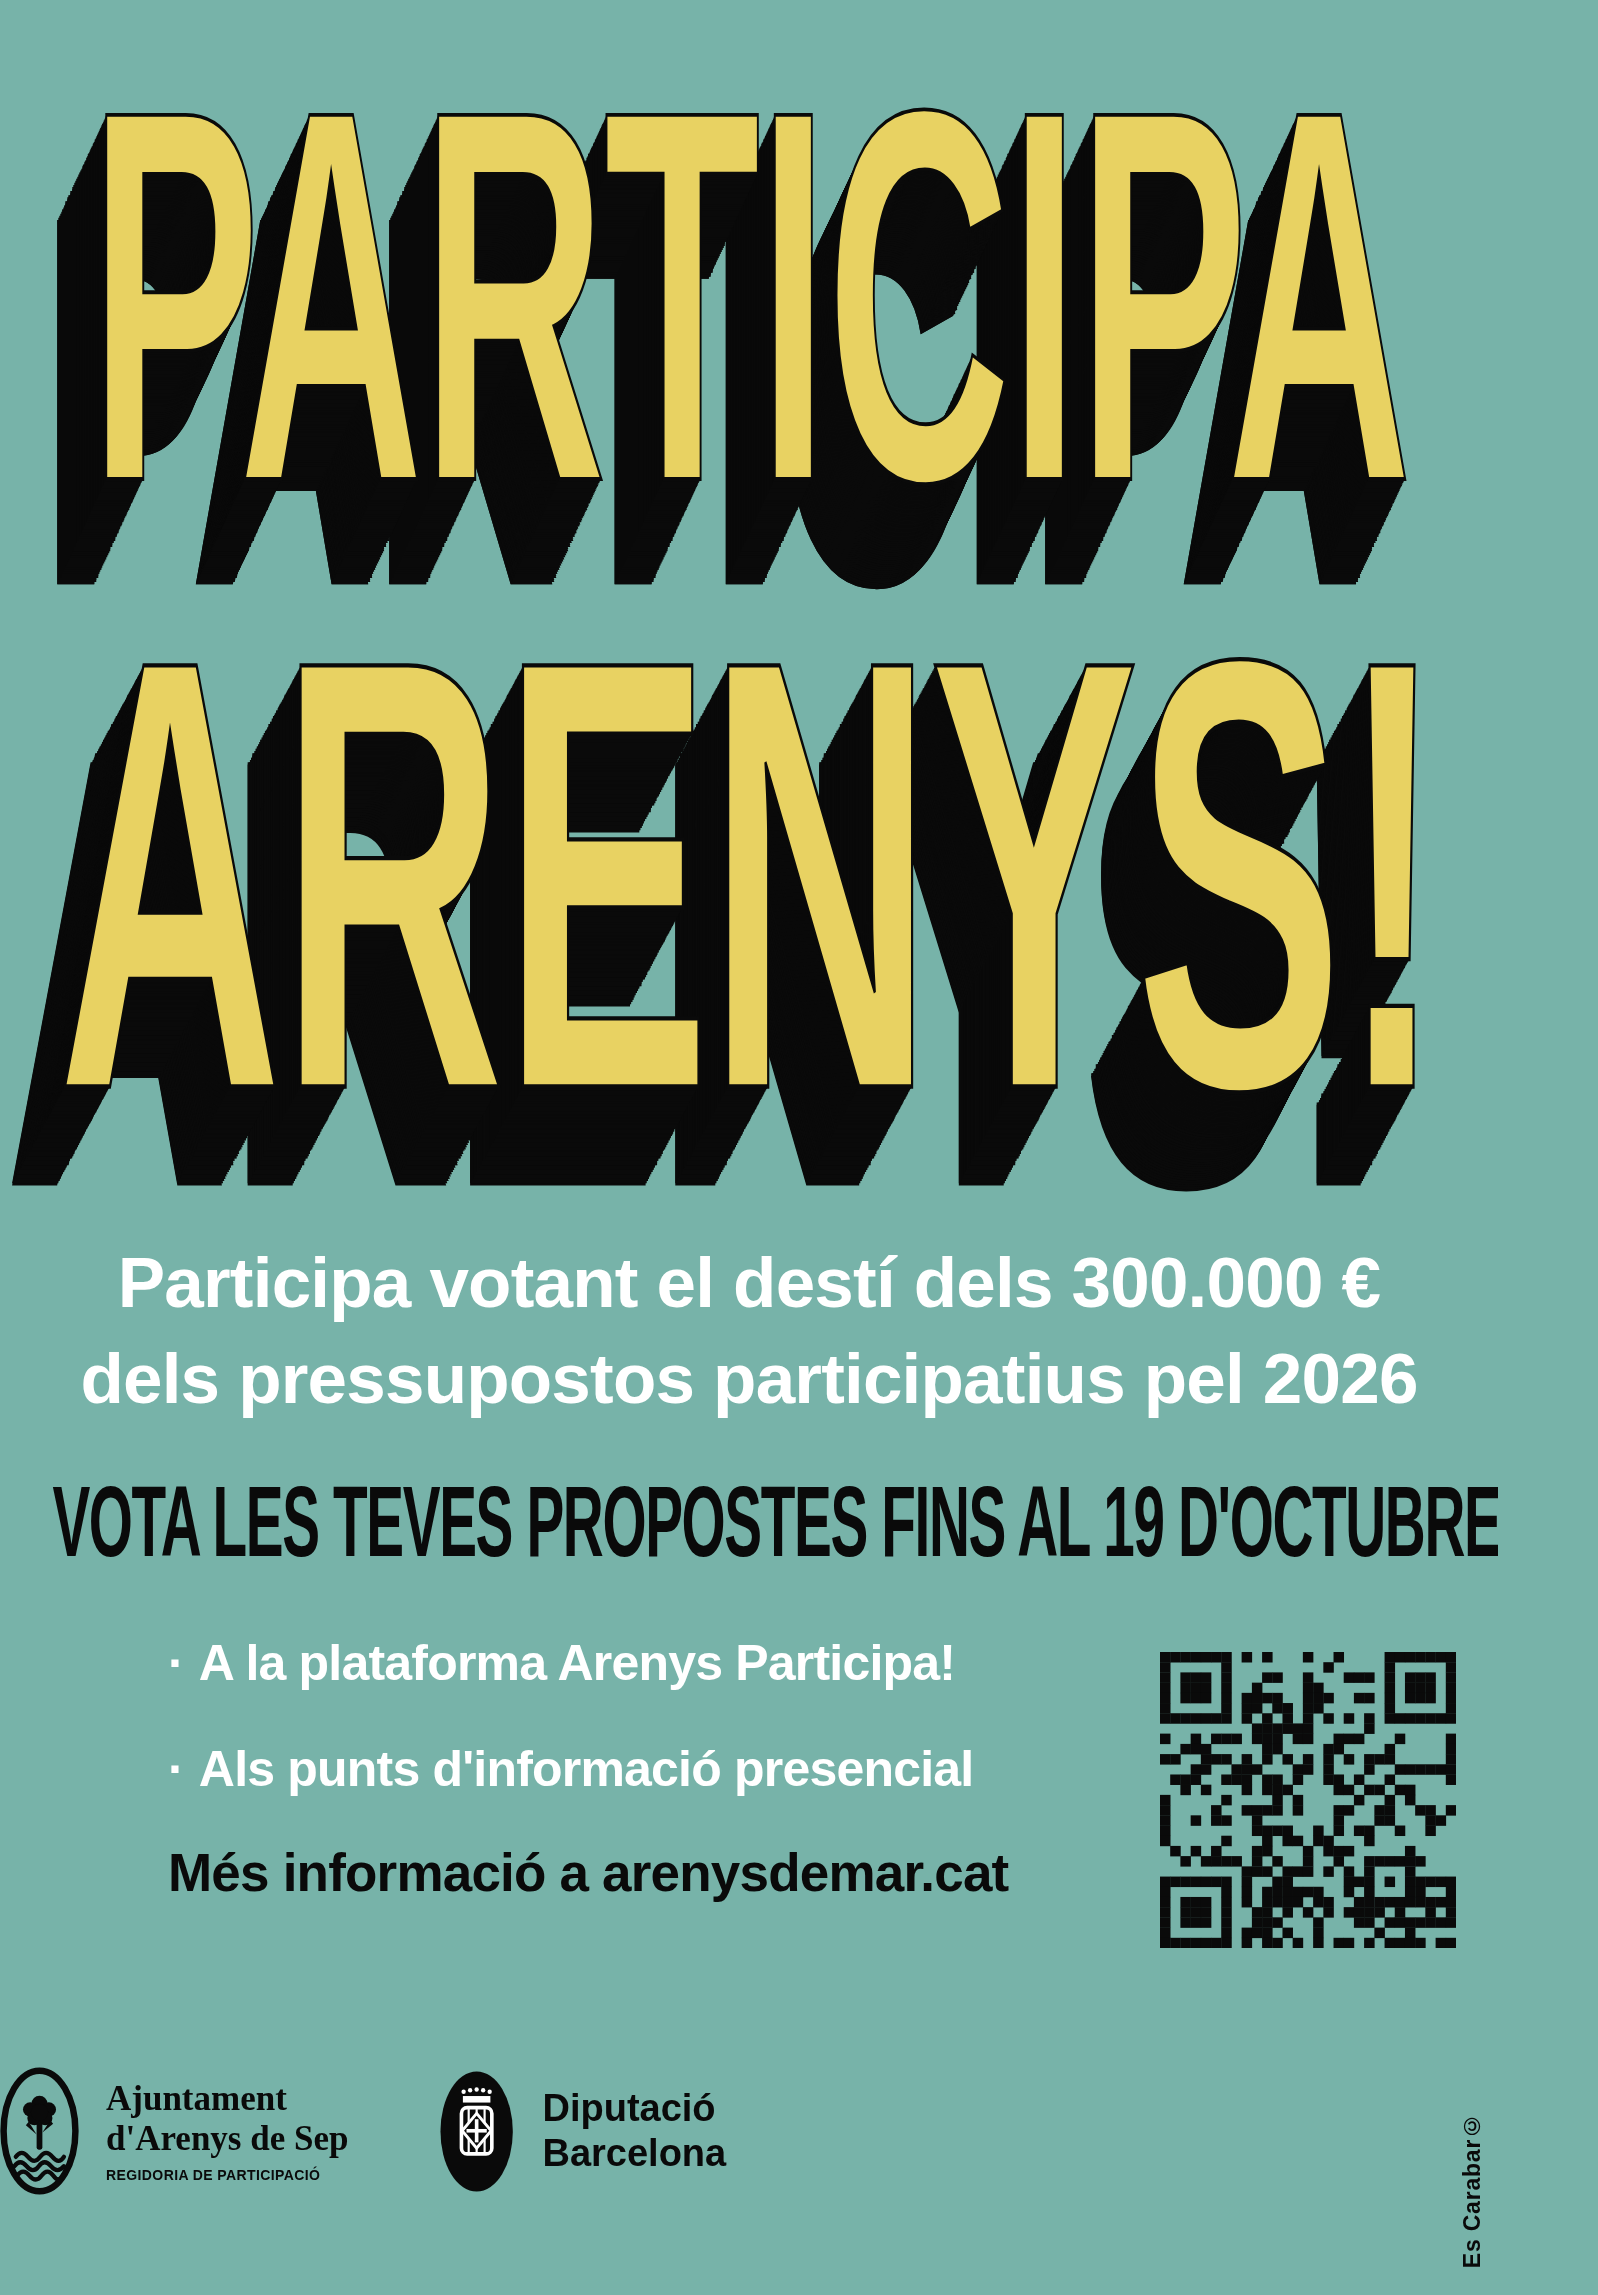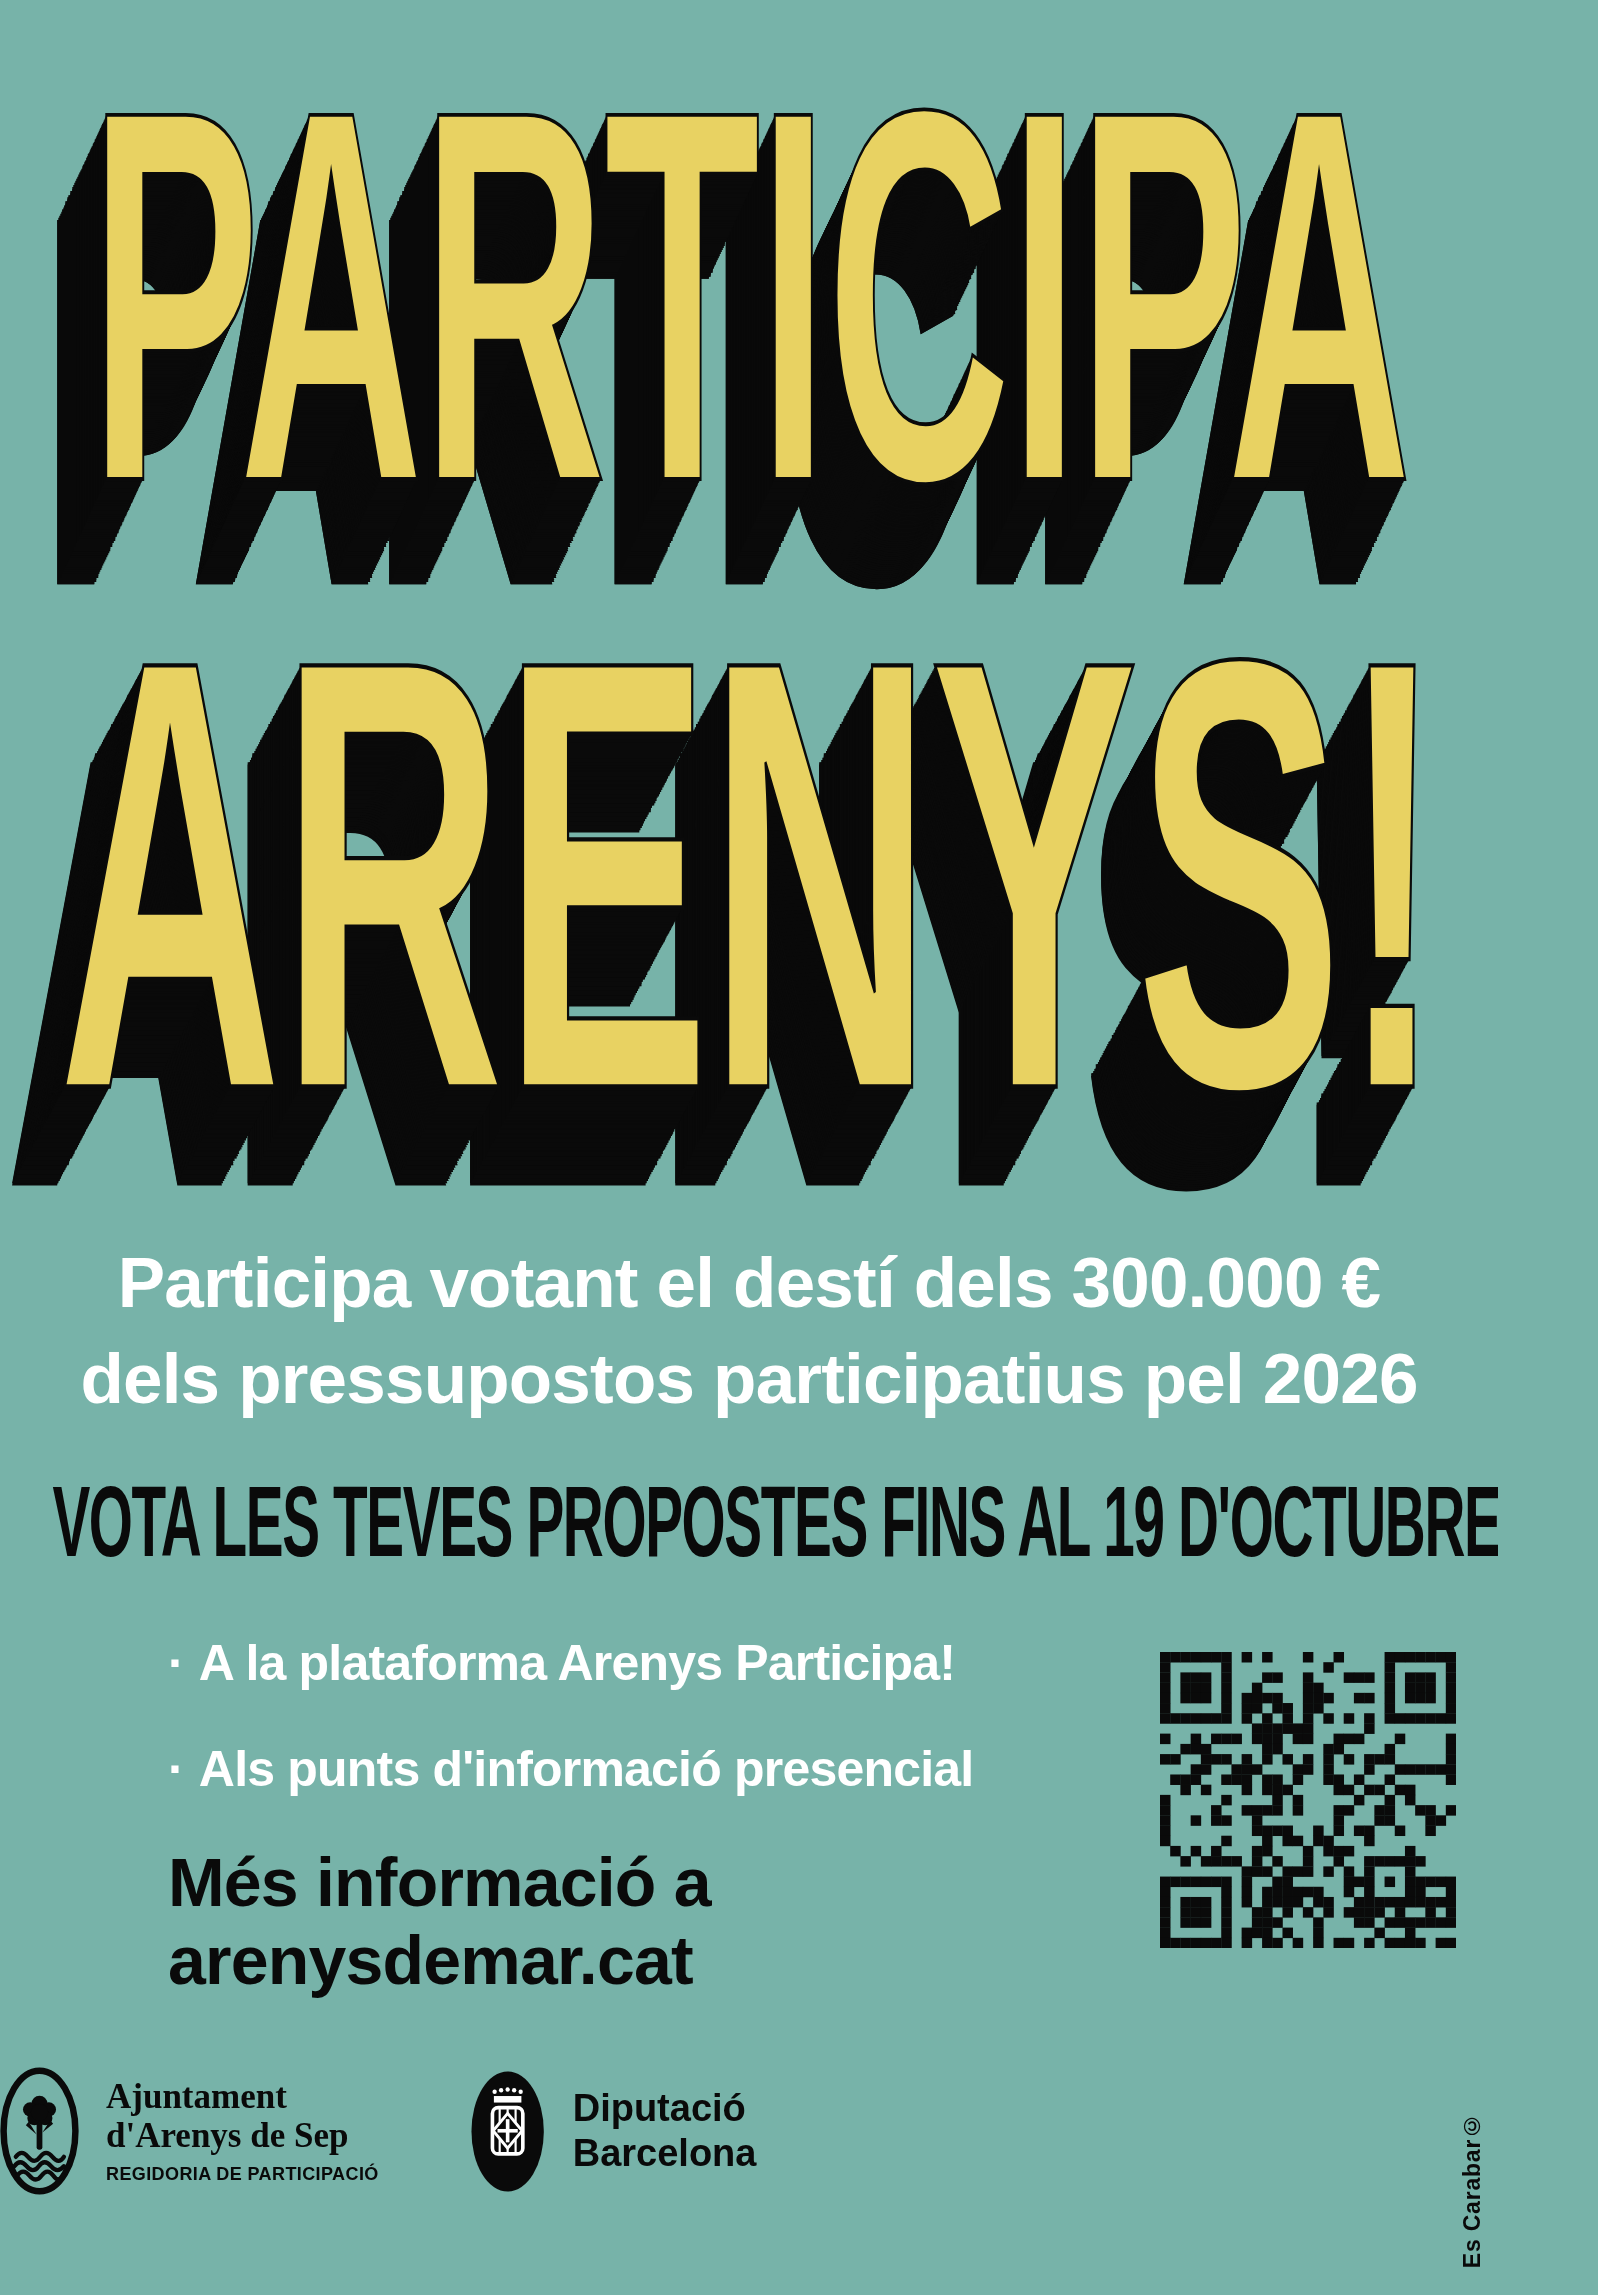--- a/index.html
+++ b/index.html
@@ -73,41 +73,41 @@
   }
   .bullet .marker{display:inline-block;margin-right:15px;}
   .url{
     font-size:33px;font-weight:700;line-height:1.15;
     margin:13.6px 0 0 26px;letter-spacing:0;
   }
   .b2{margin-top:48px;}
   .more{
     margin-top:45px;
     color:var(--ink);
-    font-size:68px;font-weight:700;line-height:1.15;
+    font-size:53px;font-weight:700;line-height:1.15;
     letter-spacing:-0.8px;
   }
   
   .qr{position:absolute;left:1160px;top:1652px;width:296px;height:296px;}
   
   .footer{
     position:absolute;top:2066px;left:0;right:8px;
     display:flex;justify-content:flex-start;align-items:center;gap:91px;
     color:var(--ink);
   }
   .logo-group{display:flex;align-items:center;gap:27px;}
   .crest{flex:none;}
   .aj-name{
     font-family:"Liberation Serif",serif;
     font-weight:700;font-size:35px;line-height:1.12;
     letter-spacing:0;
   }
   .aj-sub{
     margin-top:9px;
-    font-size:18px;font-weight:700;letter-spacing:0.4px;
+    font-size:14px;font-weight:700;letter-spacing:0.4px;
   }
   .dp-name{font-size:38px;font-weight:700;line-height:1.18;}
   
   .credit{
     position:absolute;right:12px;bottom:27px;
     writing-mode:vertical-rl;
     transform:rotate(180deg);
     color:var(--ink);
     font-size:23px;font-weight:700;letter-spacing:0.8px;
     white-space:nowrap;

